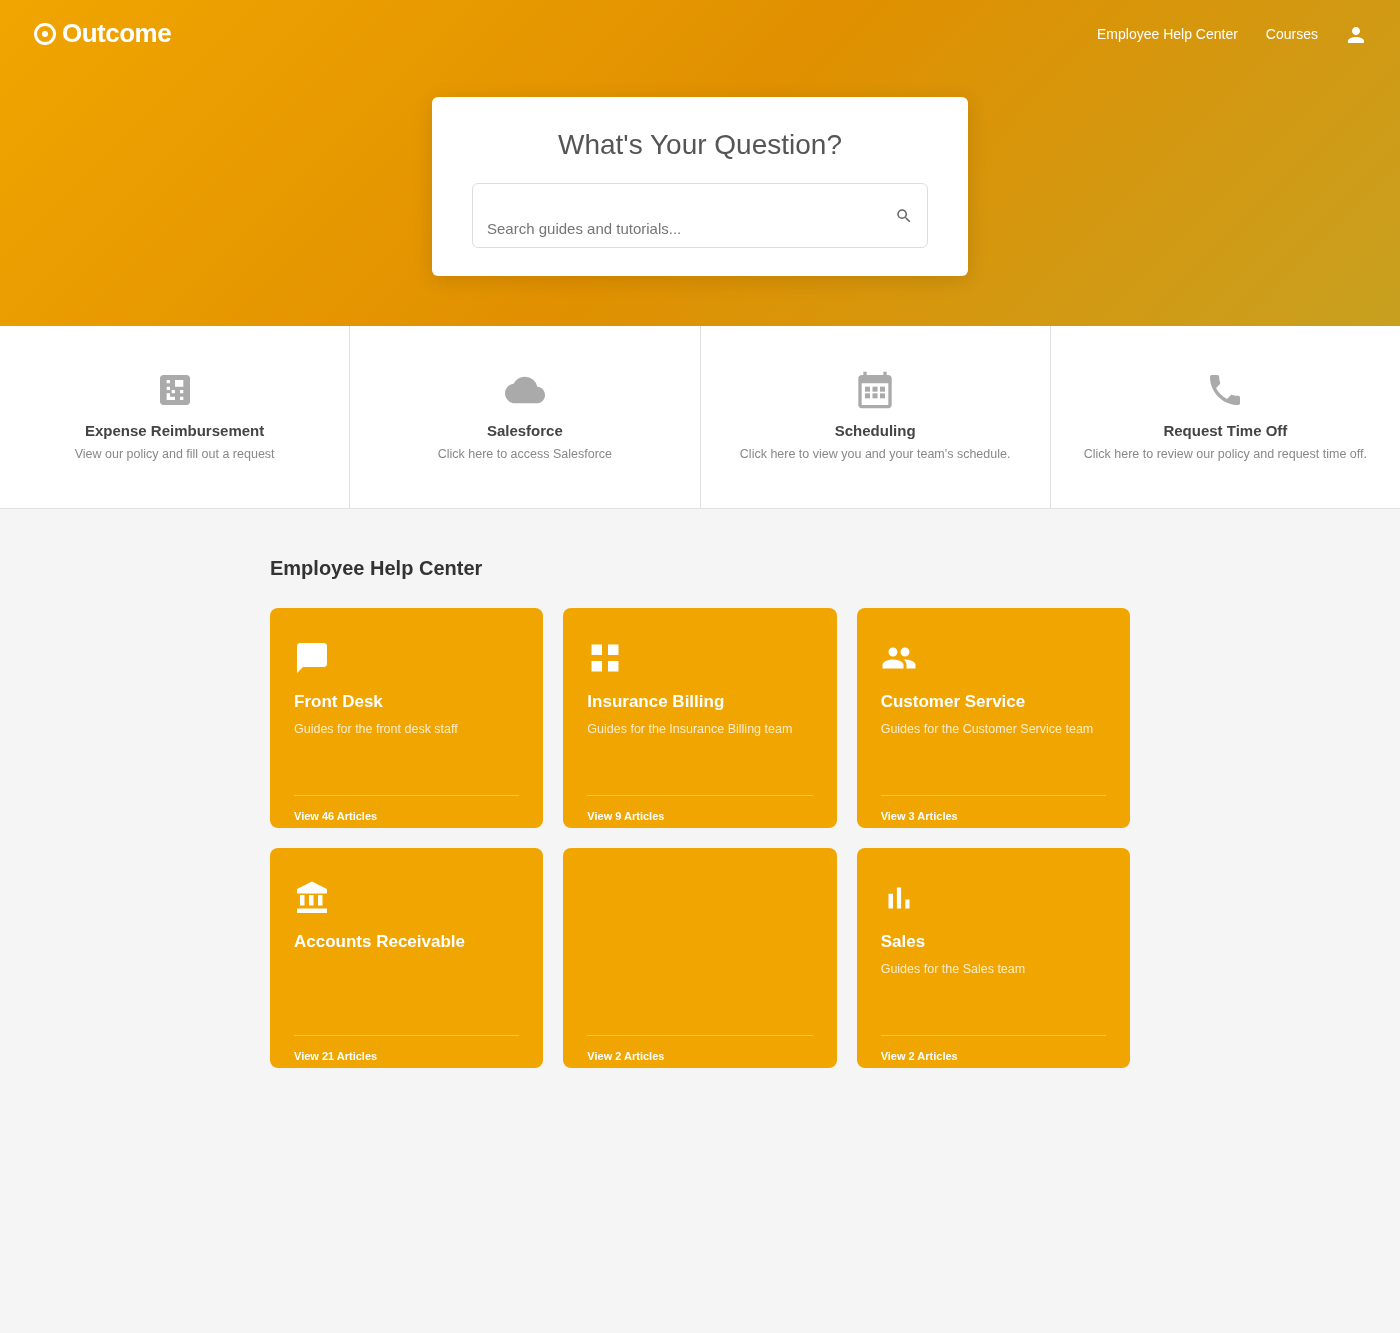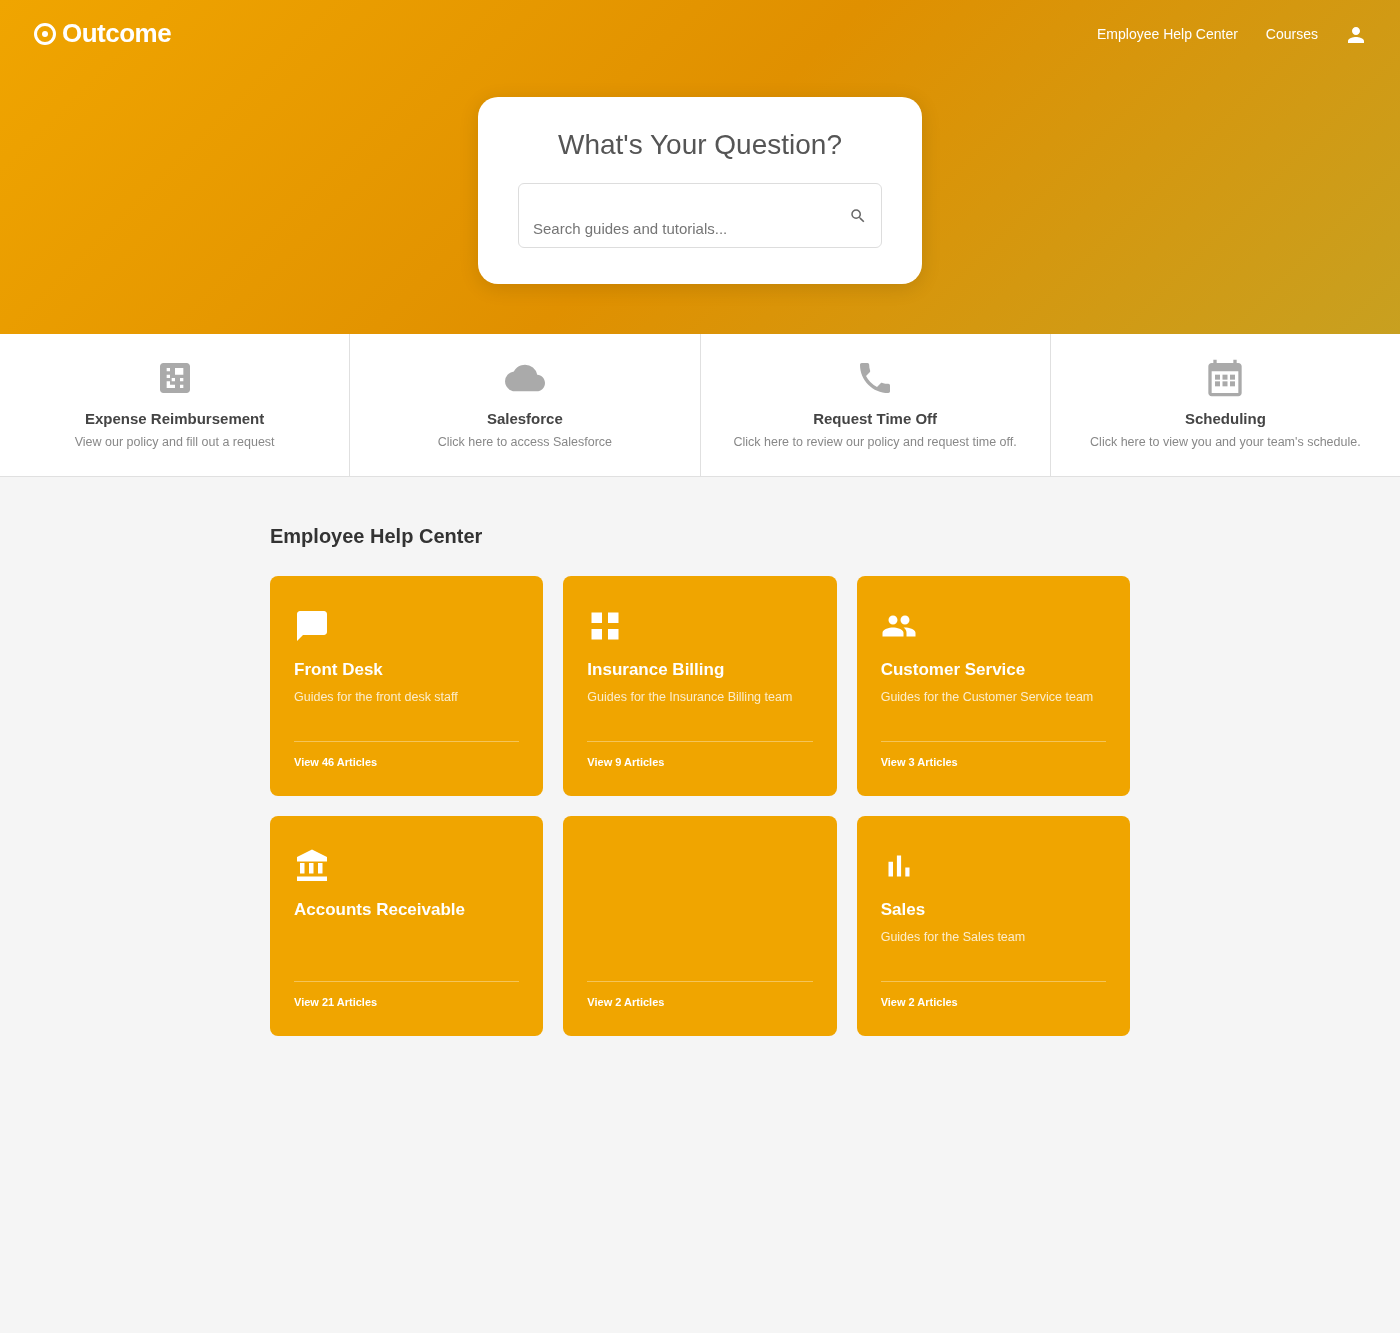--- a/index.html
+++ b/index.html
@@ -67,23 +67,23 @@
 
     .hero-content {
       display: flex;
       justify-content: center;
       align-items: center;
       flex: 1;
       padding: 30px 20px 50px;
     }
     .search-box {
       background: #fff;
-      border-radius: 20px;
-      padding: 32px 40px 36px;
-      width: 444px;
+      border-radius: 6px;
+      padding: 32px 40px 28px;
+      width: 536px;
       box-shadow: 0 4px 20px rgba(0,0,0,0.12);
       text-align: center;
     }
     .search-box h1 {
       font-size: 28px;
       font-weight: 400;
       color: #555;
       margin-bottom: 22px;
     }
     .search-input-wrap {
@@ -111,21 +111,21 @@
     }
 
     
     .quick-links {
       background: #fff;
       display: flex;
       border-bottom: 1px solid #e0e0e0;
     }
     .quick-link-item {
       flex: 1;
-      padding: 24px 20px;
+      padding: 44px 20px;
       text-align: center;
       border-right: 1px solid #e0e0e0;
       cursor: pointer;
     }
     .quick-link-item:last-child { border-right: none; }
     .ql-icon {
       font-size: 36px;
       color: #aaa;
       margin-bottom: 12px;
       display: block;
@@ -158,21 +158,21 @@
 
     
     .cards-grid {
       display: grid;
       grid-template-columns: repeat(3, 1fr);
       gap: 20px;
     }
     .card {
       background: #f0a500;
       border-radius: 8px;
-      padding: 28px 24px 28px;
+      padding: 28px 24px 6px;
       color: #fff;
       cursor: pointer;
       min-height: 220px;
       display: flex;
       flex-direction: column;
       justify-content: space-between;
       transition: opacity 0.15s;
     }
     .card-icon {
       font-size: 34px;
@@ -251,48 +251,48 @@
   </div>
 
   <div class="quick-link-item">
     <span class="ql-icon">
       <svg width="40" height="40" viewBox="0 0 24 24" fill="#aaa">
         <path d="M19.35 10.04A7.49 7.49 0 0 0 12 4C9.11 4 6.6 5.64 5.35 8.04A5.994 5.994 0 0 0 0 14c0 3.31 2.69 6 6 6h13c2.76 0 5-2.24 5-5 0-2.64-2.05-4.78-4.65-4.96z"></path>
       </svg>
     </span>
     <div class="ql-title">Salesforce</div>
     <div class="ql-desc">Click here to access Salesforce</div>
-  </div>
-
-  <div class="quick-link-item">
-    <span class="ql-icon">
-      <svg width="40" height="40" viewBox="0 0 24 24" fill="#aaa">
-        <path d="M6.62 10.79a15.05 15.05 0 0 0 6.59 6.59l2.2-2.2c.27-.27.67-.36 1.02-.24 1.12.37 2.33.57 3.57.57.55 0 1 .45 1 1V20c0 .55-.45 1-1 1C10.61 21 3 13.39 3 4c0-.55.45-1 1-1h3.5c.55 0 1 .45 1 1 0 1.25.2 2.45.57 3.57.11.35.03.74-.24 1.02l-2.21 2.2z"></path>
-      </svg>
-    </span>
-    <div class="ql-title">Request Time Off</div>
-    <div class="ql-desc">Click here to review our policy and request time off.</div>
   </div>
 
   <div class="quick-link-item">
     <span class="ql-icon">
       <svg width="40" height="40" viewBox="0 0 24 24" fill="#aaa">
         <path d="M20 3h-1V1h-2v2H7V1H5v2H4c-1.1 0-2 .9-2 2v16c0 1.1.9 2 2 2h16c1.1 0 2-.9 2-2V5c0-1.1-.9-2-2-2zm0 18H4V8h16v13z"></path>
         <rect x="6" y="10" width="3" height="3"></rect>
         <rect x="10.5" y="10" width="3" height="3"></rect>
         <rect x="15" y="10" width="3" height="3"></rect>
         <rect x="6" y="14" width="3" height="3"></rect>
         <rect x="10.5" y="14" width="3" height="3"></rect>
         <rect x="15" y="14" width="3" height="3"></rect>
       </svg>
     </span>
     <div class="ql-title">Scheduling</div>
     <div class="ql-desc">Click here to view you and your team's schedule.</div>
   </div>
 
+  <div class="quick-link-item">
+    <span class="ql-icon">
+      <svg width="40" height="40" viewBox="0 0 24 24" fill="#aaa">
+        <path d="M6.62 10.79a15.05 15.05 0 0 0 6.59 6.59l2.2-2.2c.27-.27.67-.36 1.02-.24 1.12.37 2.33.57 3.57.57.55 0 1 .45 1 1V20c0 .55-.45 1-1 1C10.61 21 3 13.39 3 4c0-.55.45-1 1-1h3.5c.55 0 1 .45 1 1 0 1.25.2 2.45.57 3.57.11.35.03.74-.24 1.02l-2.21 2.2z"></path>
+      </svg>
+    </span>
+    <div class="ql-title">Request Time Off</div>
+    <div class="ql-desc">Click here to review our policy and request time off.</div>
+  </div>
+
 </div>
 
 <div class="main-content">
   <h2 class="section-title">Employee Help Center</h2>
 
   <div class="cards-grid">
 
     <div class="card">
       <div>
         <span class="card-icon">

